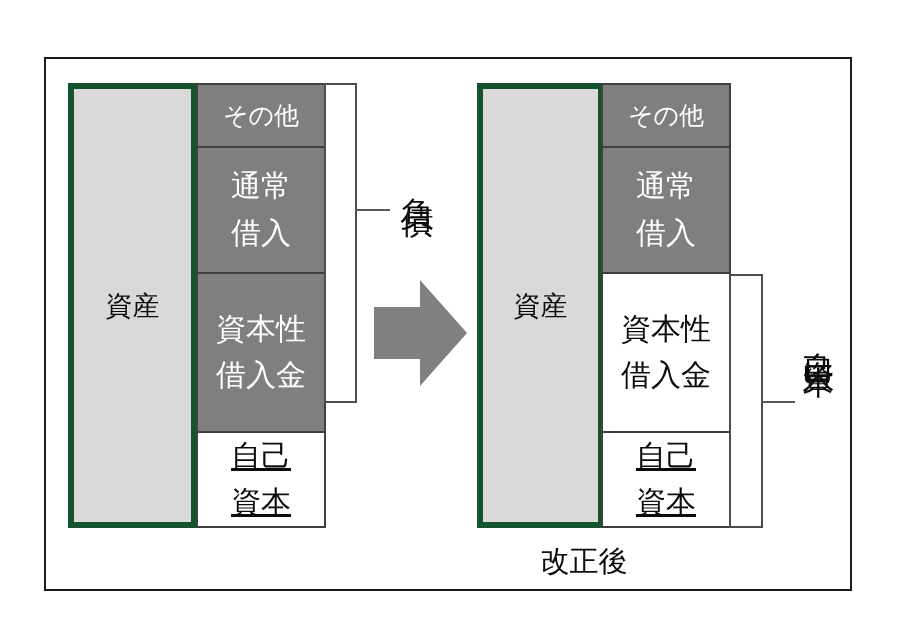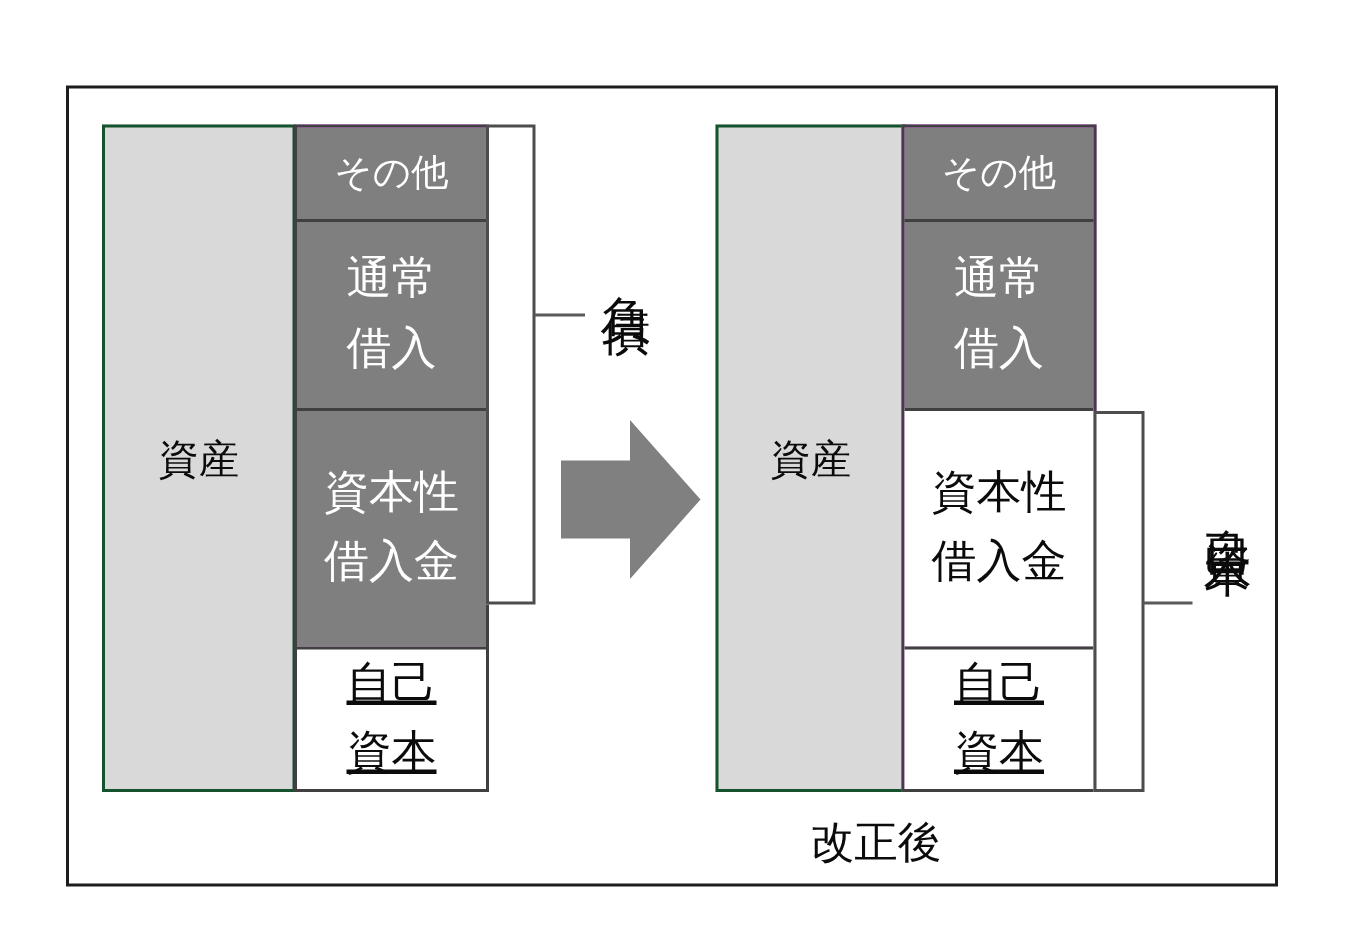--- a/index.html
+++ b/index.html
@@ -18,32 +18,32 @@
 
   .frame{
     position:absolute;left:44px;top:57px;width:808px;height:534px;
     border:2px solid #1c1c1c;box-sizing:border-box;background:#fff;
   }
 
   
   .asset{
     position:absolute;top:83px;height:445px;width:129px;
     background:var(--light-gray,#D9D9D9);
-    border:2px solid #14532d;box-sizing:border-box;
+    border:6px solid #14532d;box-sizing:border-box;
     display:flex;align-items:center;justify-content:center;
     font-size:27px;color:#0b0b0b;
   }
   .asset-before{left:68px;}
   .asset-after{left:477px;width:127px;}
 
   
   .stack{
     position:absolute;top:83px;width:130px;height:445px;
     border:2px solid #404040;box-sizing:border-box;
-    display:flex;flex-direction:column;background:#d946ef;
+    display:flex;flex-direction:column;background:#14532d;
   }
   .stack-before{left:196px;}
   .stack-after{left:601px;}
   .blk{
     display:flex;align-items:center;justify-content:center;
     text-align:center;white-space:pre-line;
     font-size:30px;line-height:1.55;box-sizing:border-box;
   }
   .blk + .blk{border-top:2px solid #404040;}
   .blk.dark{background:var(--dark-gray,#7F7F7F);color:#ffffff;}

